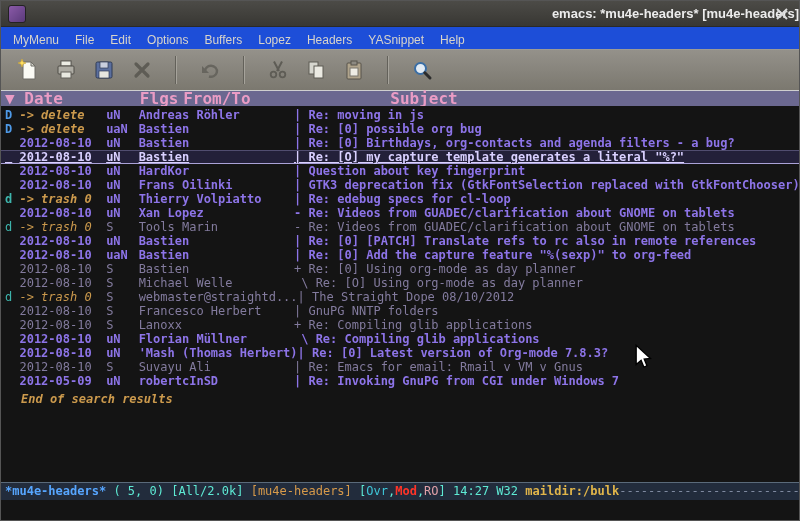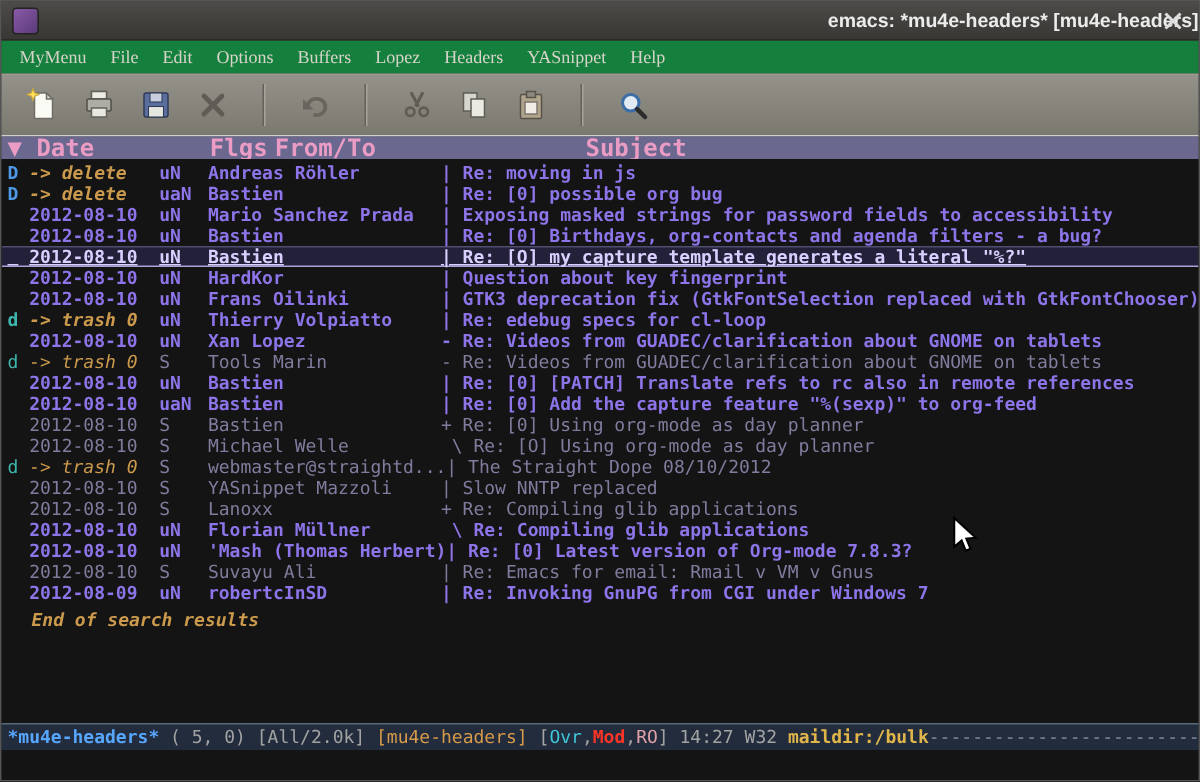--- a/index.html
+++ b/index.html
@@ -21,23 +21,23 @@
   .titlebar .win-icon{position:absolute;left:7px;top:4px;width:16px;height:16px;
     background:linear-gradient(135deg,#8a5aa8,#5a3a7a);border-radius:3px;border:1px solid #222;}
   .titlebar .title{
     flex:1;text-align:right;color:#ececec;font-weight:bold;
     font-family:"Liberation Sans","DejaVu Sans",sans-serif;font-size:13px;
   }
   .titlebar .close-btn{position:absolute;right:8px;top:4px;width:18px;height:17px;
     display:flex;align-items:center;justify-content:center;border-radius:2px;}
   
   .menubar{
-    height:22px;flex:0 0 22px;display:flex;align-items:center;
-    background:#15803d;color:#d8d4ca;
-    font-family:Liberation Serif, serif;font-size:12px;
+    height:22px;flex:0 0 22px;display:flex;align-items:flex-end;
+    background:#1d4ed8;color:#d8d4ca;
+    font-family:Liberation Sans, sans-serif;font-size:12px;
     padding-left:4px;
   }
   .menu-item{padding:2px 8px;cursor:default;}
   
   .toolbar{
     height:40px;flex:0 0 40px;display:flex;align-items:center;
     background:linear-gradient(#94918a,#7b786f);
     border-top:1px solid #9e9b94;border-bottom:1px solid #cfcfcf;
     padding:0 8px;
   }
@@ -70,21 +70,21 @@
   }
   .current span{color:#d9d0ff;text-decoration:underline;}
   .end-text{color:#cc9a4d;font-style:italic;font-weight:bold;padding-left:20px;margin-top:4px;white-space:pre;}
   
   .modeline{
     height:18px;flex:0 0 18px;background:#222c3c;border-top:1px solid #5a6a7a;
     font-size:12px;line-height:17px;white-space:pre;padding-left:4px;
     color:#b9bfd0;overflow:hidden;box-sizing:border-box;
   }
   .ml-buffer{color:#57a6ff;font-weight:bold;}
-  .ml-plain{color:#a3a3a3;}
+  .ml-plain{color:#5eead4;}
   .ml-mode{color:#d79a4a;}
   .ml-cyan{color:#3fc6d8;}
   .ml-alert{color:#ff3428;font-weight:bold;}
   .ml-ro{color:#e0a0a8;}
   .ml-path{color:#e0b54a;font-weight:bold;}
   .ml-dashes{color:#7f8aa0;}
   
   .echo{flex:0 0 20px;background:#141414;}
   
   .mouse-cursor{position:absolute;left:634px;top:344px;pointer-events:none;z-index:50;}
@@ -180,39 +180,38 @@
       </svg>
     </span>
   </div>
 
   <div class="header-line"><span class="hdr c-marker">▼</span><span class="hdr c-date">Date</span><span class="hdr c-flags">Flgs</span><span class="hdr c-from">From/To</span><span class="hdr c-subject">Subject</span></div>
 
   <div class="content">
     <div>
         <div class="row unread"><span class="c-marker mk-D">D</span><span class="c-date mark-text">-&gt; delete</span><span class="c-flags">uN</span><span class="c-from">Andreas Röhler</span><span class="c-subject">| Re: moving in js</span></div>
         <div class="row unread"><span class="c-marker mk-D">D</span><span class="c-date mark-text">-&gt; delete</span><span class="c-flags">uaN</span><span class="c-from">Bastien</span><span class="c-subject">| Re: [0] possible org bug</span></div>
-        <div class="row unread"><span class="c-marker"> </span><span class="c-date">2012-08-10</span><span class="c-flags">uN</span><span class="c-from">Mario Sanchez Prada</span><span class="c-subject">| Exposing masked strings for password fields to accessibility</span></div>
         <div class="row unread"><span class="c-marker"> </span><span class="c-date">2012-08-10</span><span class="c-flags">uN</span><span class="c-from">Bastien</span><span class="c-subject">| Re: [0] Birthdays, org-contacts and agenda filters - a bug?</span></div>
         <div class="row unread current"><span class="c-marker"> </span><span class="c-date">2012-08-10</span><span class="c-flags">uN</span><span class="c-from">Bastien</span><span class="c-subject">| Re: [O] my capture template generates a literal "%?"</span></div>
         <div class="row unread"><span class="c-marker"> </span><span class="c-date">2012-08-10</span><span class="c-flags">uN</span><span class="c-from">HardKor</span><span class="c-subject">| Question about key fingerprint</span></div>
         <div class="row unread"><span class="c-marker"> </span><span class="c-date">2012-08-10</span><span class="c-flags">uN</span><span class="c-from">Frans Oilinki</span><span class="c-subject">| GTK3 deprecation fix (GtkFontSelection replaced with GtkFontChooser)</span></div>
         <div class="row unread"><span class="c-marker mk-d">d</span><span class="c-date mark-text">-&gt; trash 0</span><span class="c-flags">uN</span><span class="c-from">Thierry Volpiatto</span><span class="c-subject">| Re: edebug specs for cl-loop</span></div>
         <div class="row unread"><span class="c-marker"> </span><span class="c-date">2012-08-10</span><span class="c-flags">uN</span><span class="c-from">Xan Lopez</span><span class="c-subject">- Re: Videos from GUADEC/clarification about GNOME on tablets</span></div>
         <div class="row seen"><span class="c-marker mk-d">d</span><span class="c-date mark-text">-&gt; trash 0</span><span class="c-flags">S</span><span class="c-from">Tools Marin</span><span class="c-subject">- Re: Videos from GUADEC/clarification about GNOME on tablets</span></div>
         <div class="row unread"><span class="c-marker"> </span><span class="c-date">2012-08-10</span><span class="c-flags">uN</span><span class="c-from">Bastien</span><span class="c-subject">| Re: [0] [PATCH] Translate refs to rc also in remote references</span></div>
         <div class="row unread"><span class="c-marker"> </span><span class="c-date">2012-08-10</span><span class="c-flags">uaN</span><span class="c-from">Bastien</span><span class="c-subject">| Re: [0] Add the capture feature "%(sexp)" to org-feed</span></div>
         <div class="row seen"><span class="c-marker"> </span><span class="c-date">2012-08-10</span><span class="c-flags">S</span><span class="c-from">Bastien</span><span class="c-subject">+ Re: [0] Using org-mode as day planner</span></div>
         <div class="row seen"><span class="c-marker"> </span><span class="c-date">2012-08-10</span><span class="c-flags">S</span><span class="c-from">Michael Welle</span><span class="c-subject"> \ Re: [O] Using org-mode as day planner</span></div>
         <div class="row seen"><span class="c-marker mk-d">d</span><span class="c-date mark-text">-&gt; trash 0</span><span class="c-flags">S</span><span class="c-from">webmaster@straightd...</span><span class="c-subject">| The Straight Dope 08/10/2012</span></div>
-        <div class="row seen"><span class="c-marker"> </span><span class="c-date">2012-08-10</span><span class="c-flags">S</span><span class="c-from">YASnippet Mazzoli</span><span class="c-subject">| Slow NNTP replaced</span></div>
+        <div class="row seen"><span class="c-marker"> </span><span class="c-date">2012-08-10</span><span class="c-flags">S</span><span class="c-from">Francesco Herbert</span><span class="c-subject">| GnuPG NNTP folders</span></div>
         <div class="row seen"><span class="c-marker"> </span><span class="c-date">2012-08-10</span><span class="c-flags">S</span><span class="c-from">Lanoxx</span><span class="c-subject">+ Re: Compiling glib applications</span></div>
         <div class="row unread"><span class="c-marker"> </span><span class="c-date">2012-08-10</span><span class="c-flags">uN</span><span class="c-from">Florian Müllner</span><span class="c-subject"> \ Re: Compiling glib applications</span></div>
         <div class="row unread"><span class="c-marker"> </span><span class="c-date">2012-08-10</span><span class="c-flags">uN</span><span class="c-from">'Mash (Thomas Herbert)</span><span class="c-subject">| Re: [0] Latest version of Org-mode 7.8.3?</span></div>
         <div class="row seen"><span class="c-marker"> </span><span class="c-date">2012-08-10</span><span class="c-flags">S</span><span class="c-from">Suvayu Ali</span><span class="c-subject">| Re: Emacs for email: Rmail v VM v Gnus</span></div>
-        <div class="row unread"><span class="c-marker"> </span><span class="c-date">2012-08-09</span><span class="c-flags">uN</span><span class="c-from">robertcInSD</span><span class="c-subject">| Re: Invoking GnuPG from CGI under Windows 7</span></div>
+        <div class="row unread"><span class="c-marker"> </span><span class="c-date">2012-05-09</span><span class="c-flags">uN</span><span class="c-from">robertcInSD</span><span class="c-subject">| Re: Invoking GnuPG from CGI under Windows 7</span></div>
       </div>
     <div class="end-text">End of search results</div>
   </div>
 
   <div class="modeline"><span class="ml-buffer">*mu4e-headers*</span><span class="ml-plain"> ( 5, 0) [All/2.0k] </span><span class="ml-mode">[mu4e-headers]</span><span class="ml-plain"> [</span><span class="ml-cyan">Ovr</span><span class="ml-plain">,</span><span class="ml-alert">Mod</span><span class="ml-plain">,</span><span class="ml-ro">RO</span><span class="ml-plain">] </span><span class="ml-plain">14:27 W32 </span><span class="ml-path">maildir:/bulk</span><span class="ml-dashes">--------------------------------------------------</span></div>
 
   <div class="echo"></div>
 
 </div>
 

